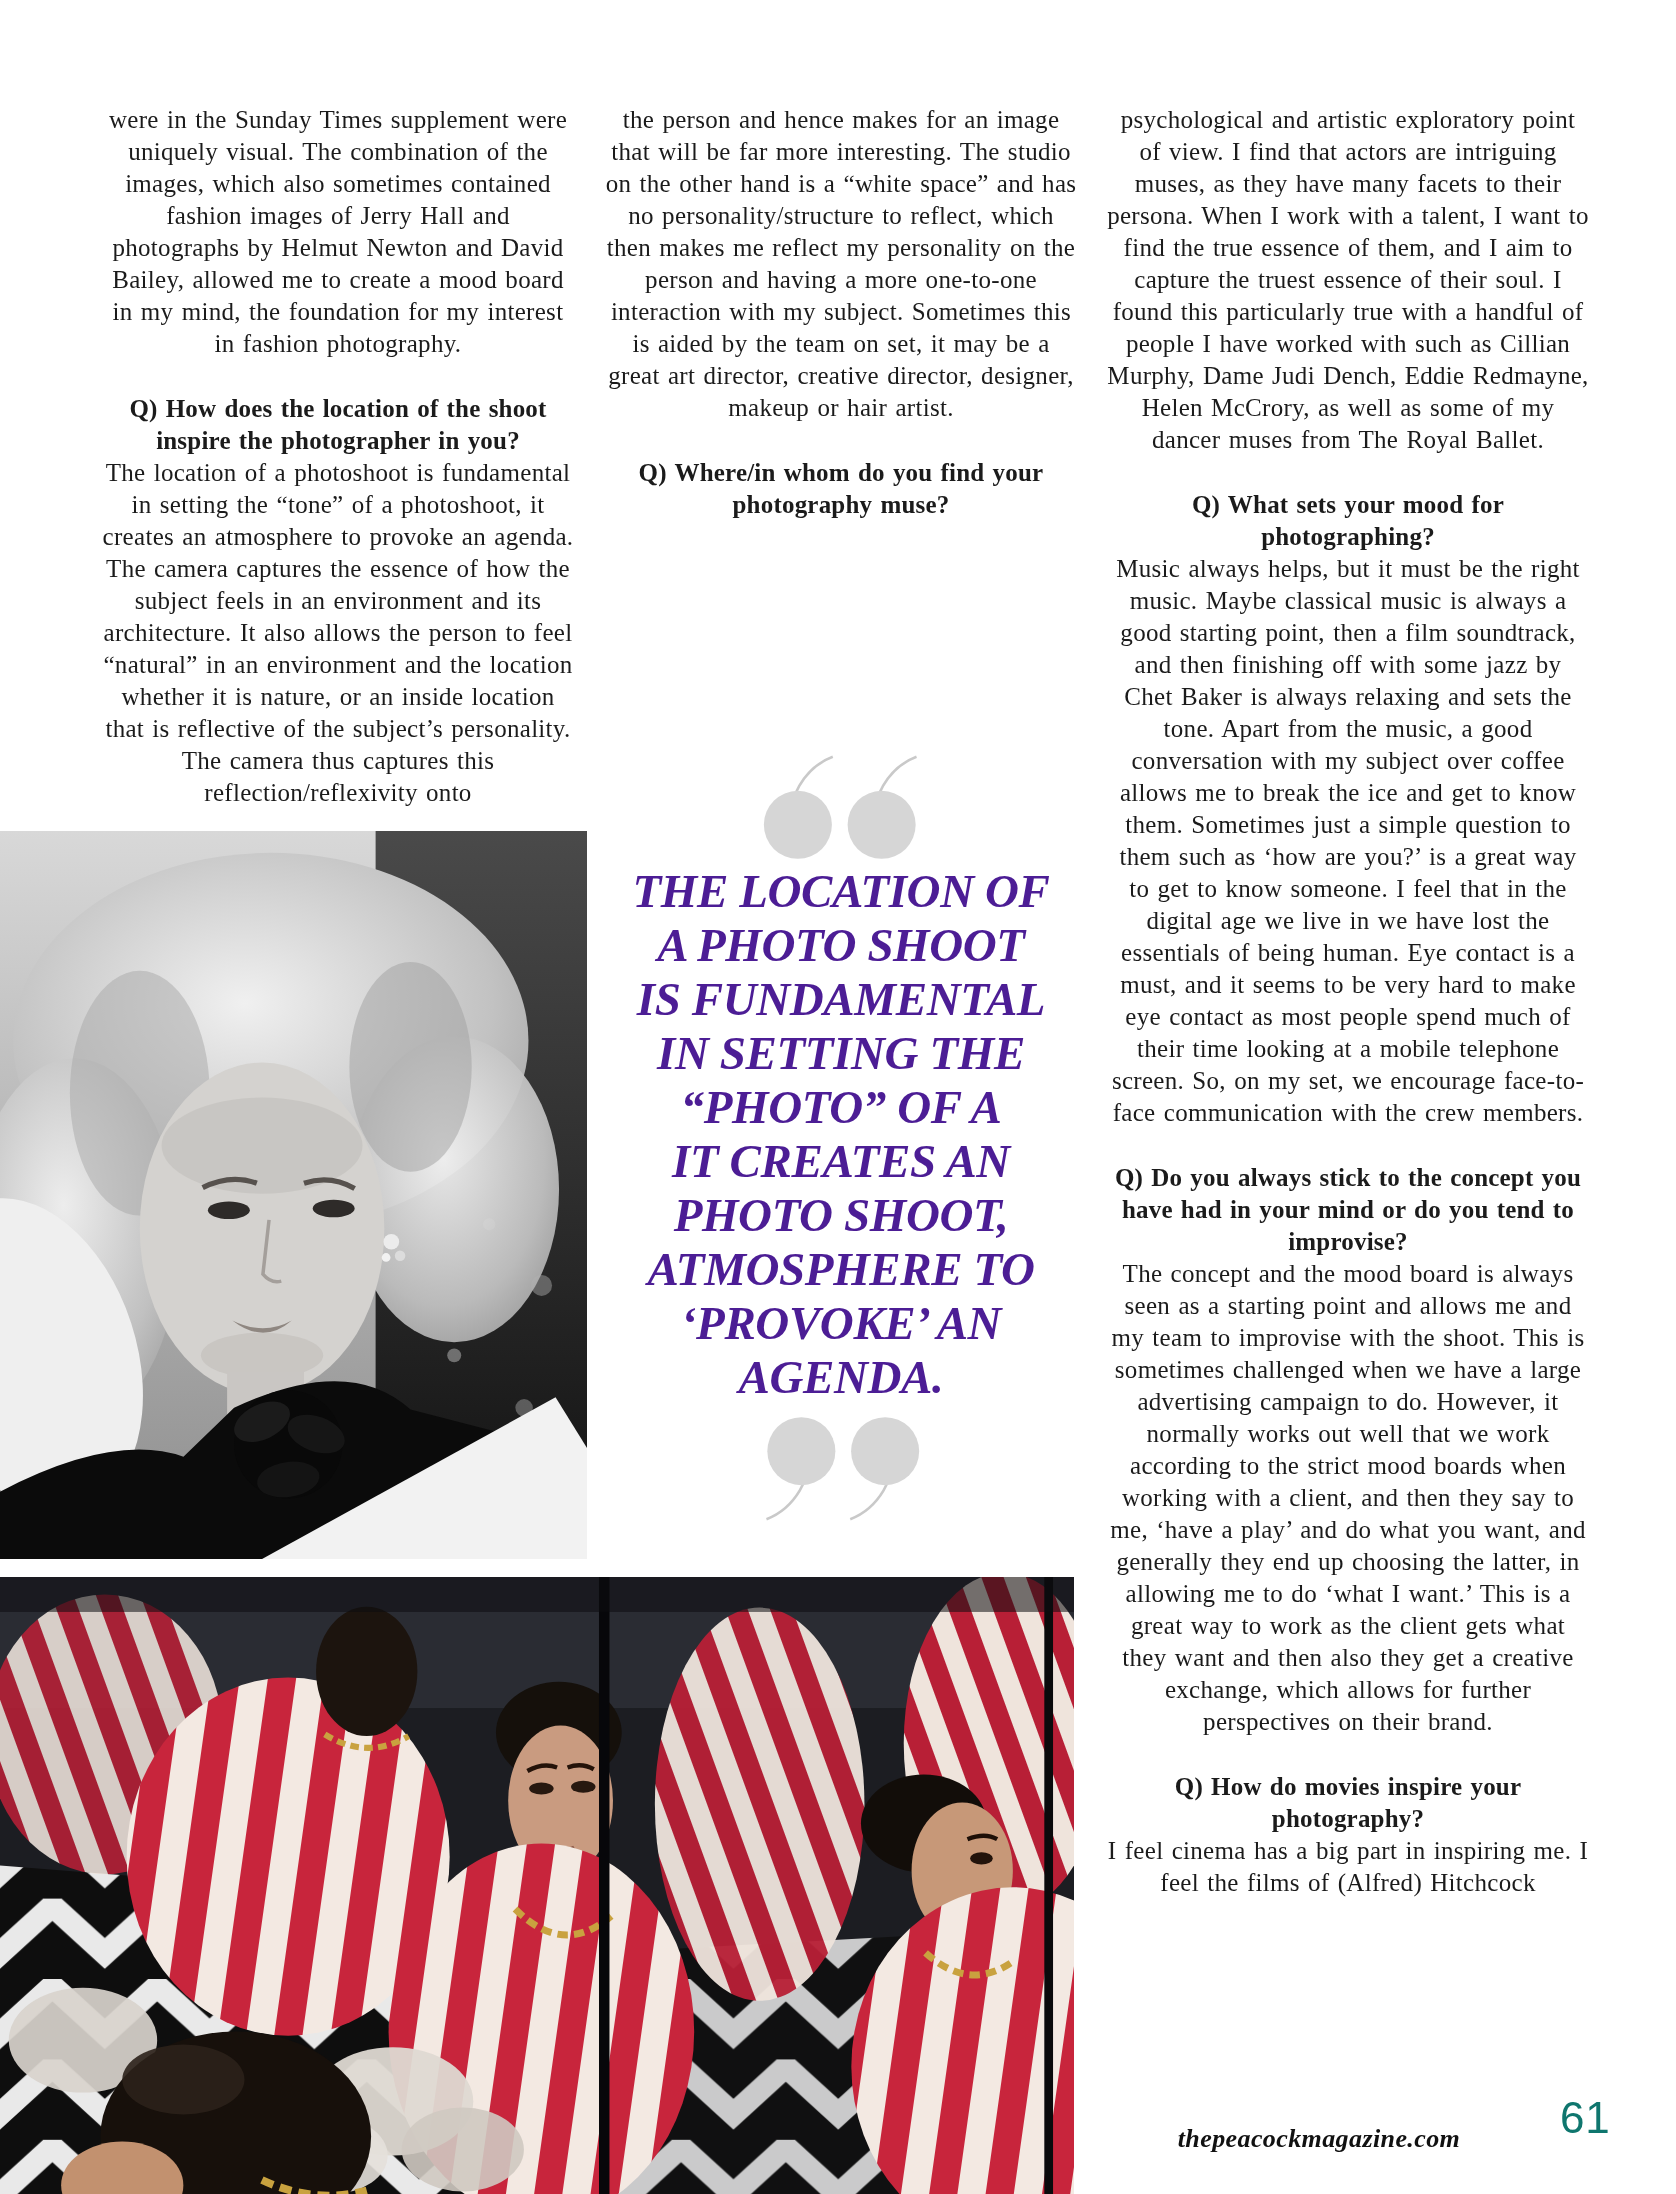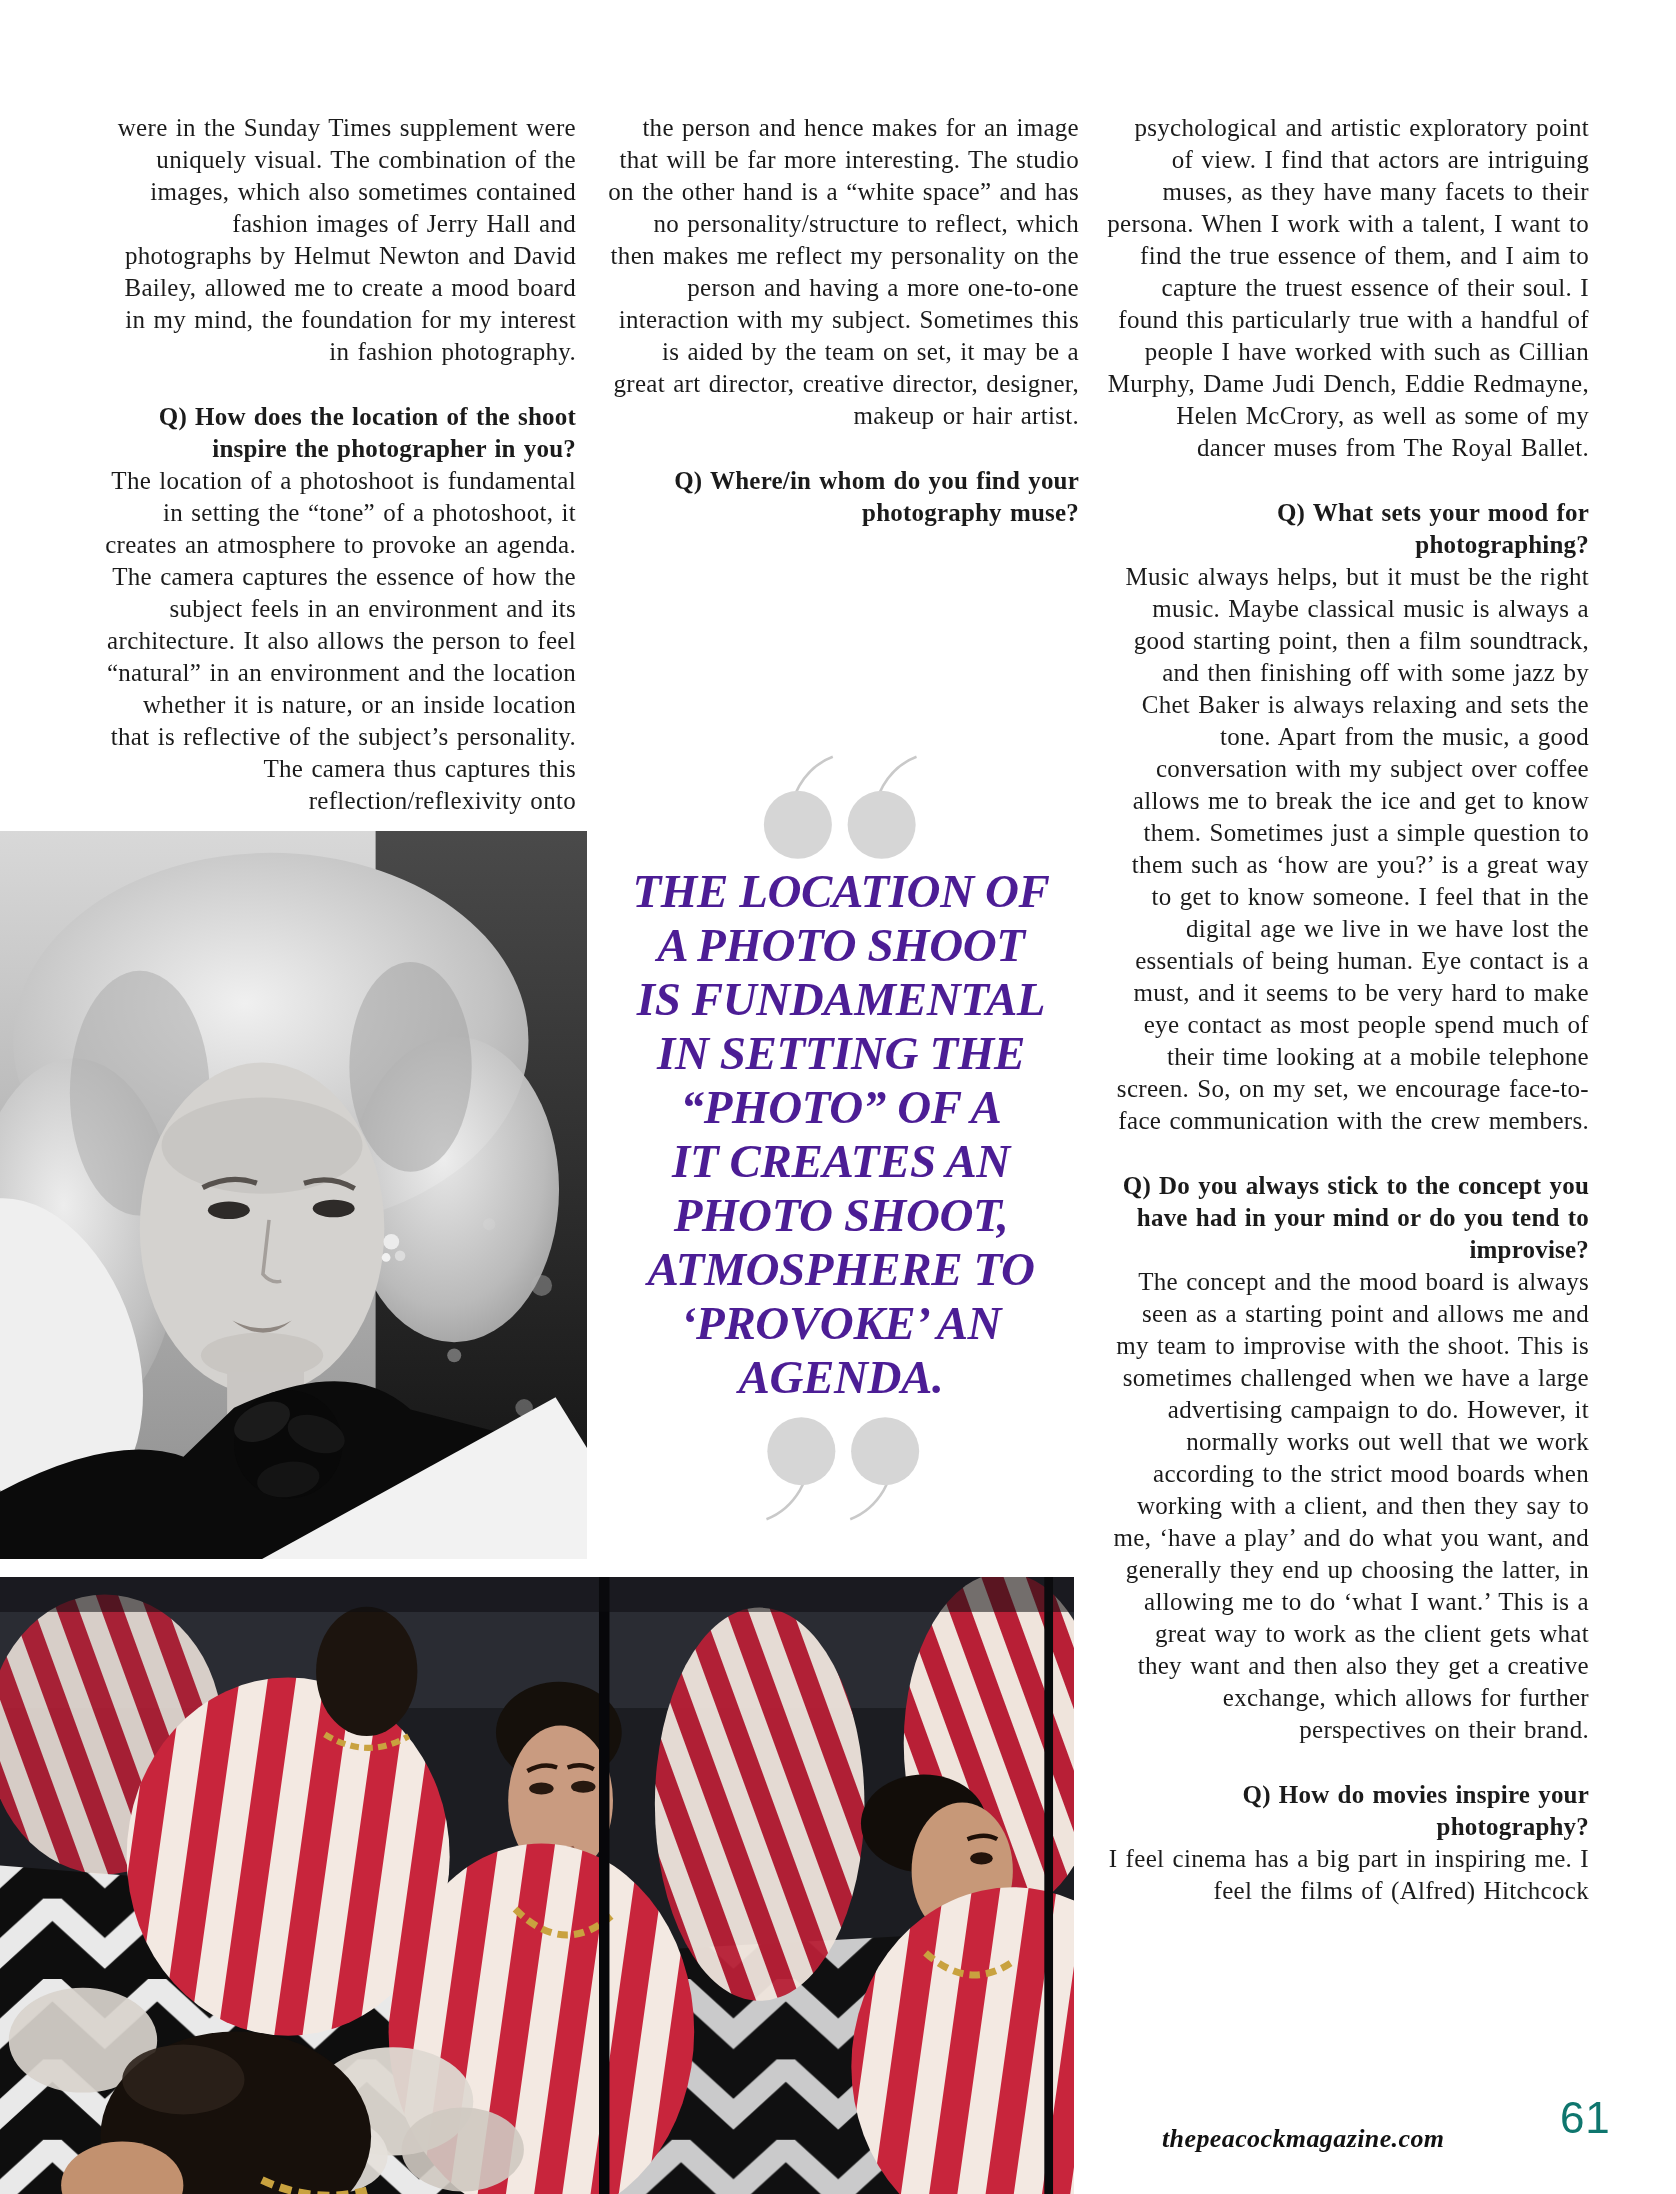--- a/index.html
+++ b/index.html
@@ -5,24 +5,24 @@
   html,body{margin:0;padding:0;background:#ffffff;}
   .page{
     position:relative;
     width:1677px;height:2194px;
     background:#ffffff;
     overflow:hidden;
     font-family:"Liberation Serif","DejaVu Serif",serif;
     color:#1b1b1b;
   }
   .col{
-    position:absolute;top:112px;
+    position:absolute;top:104px;
     font-size:25px;line-height:32px;
     letter-spacing:0.3px;word-spacing:1.7px;
-    text-align:right;
+    text-align:center;
   }
   .col1{left:100px;width:476px;}
   .col2{left:603px;width:476px;}
   .col3{left:1107px;width:482px;}
   .col p{margin:0 0 33px 0;}
   .col h3{
     margin:0;
     font-size:25px;line-height:32px;
     font-weight:bold;letter-spacing:0.2px;
   }
@@ -55,20 +55,21 @@
   
   .fashion{
     position:absolute;left:0;top:1577px;width:1074px;height:617px;
     overflow:hidden;background:#1c1d22;
   }
   .fashion svg{display:block;width:100%;height:100%;}
 
   
   .footer-url{
     position:absolute;left:1162px;top:2124px;width:314px;
+    text-align:center;
     font-style:italic;font-weight:bold;
     font-size:26px;letter-spacing:0.4px;color:#111111;
   }
   .page-number{
     position:absolute;left:1560px;top:2093px;
     font-family:"Liberation Sans","DejaVu Sans",sans-serif;
     font-size:44px;font-weight:400;color:#0f766e;letter-spacing:0.9px;
   }
 </style>
 </head>

